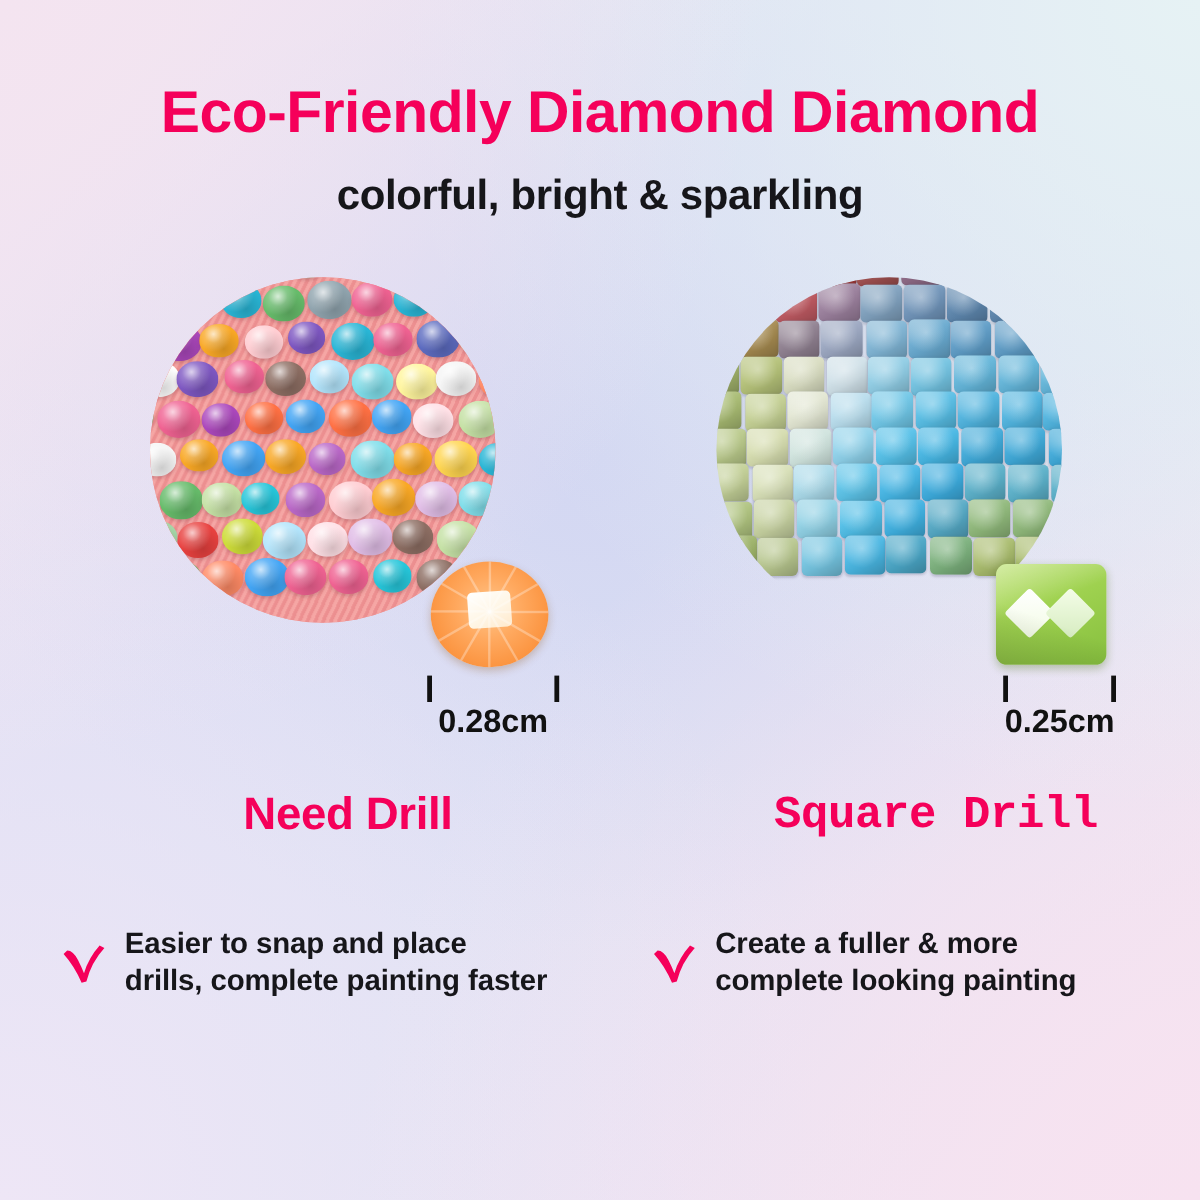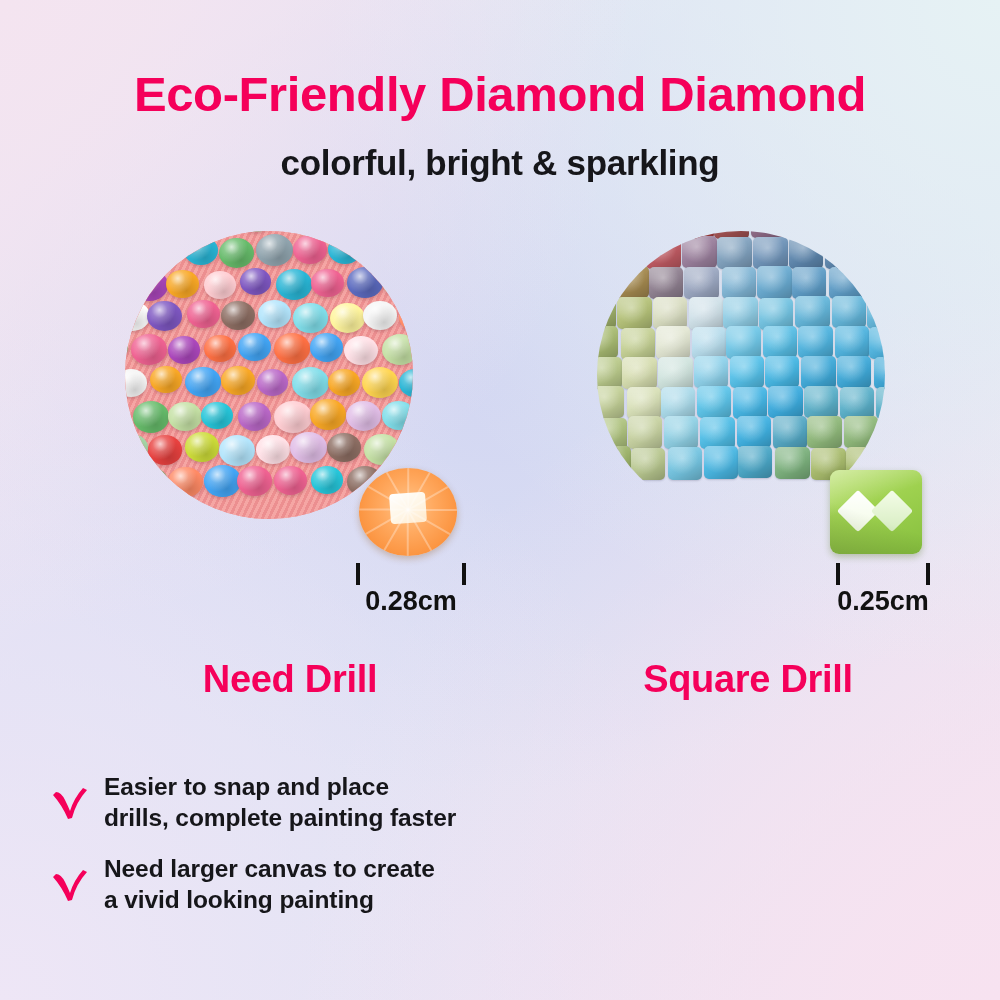--- a/index.html
+++ b/index.html
@@ -150,21 +150,21 @@
 
   
   .drill-heading {
     position:absolute; top:658px;
     font-size:38px; font-weight:700; letter-spacing:-0.3px;
     color:#f5005a;
     z-index:3;
     text-align:center;
   }
   .heading-round  { left:110px; width:360px; }
-  .heading-square { left:548px; width:400px; }
+  .heading-square { left:580px; width:400px;font-family:Liberation Mono, monospace; }
 
   
   .features { position:absolute; z-index:3; }
   .col-left  { left:48px;  top:772px; width:470px; }
   .col-right { left:540px; top:772px; width:445px; }
 
   .feature { display:flex; align-items:flex-start; margin-bottom:20px; }
   .check { flex:0 0 auto; width:46px; height:46px; margin-top:6px; }
   .check svg { display:block; width:46px; height:46px; }
   .ftext {
@@ -405,29 +405,29 @@
   <div class="feature">
     <span class="check">
       <svg viewBox="0 0 46 46">
         <path d="M5 17 L8 14 Q13 14 17 22 Q20 28 22 33 Q26 20 35 10 L39 12 Q28 24 24 40 L20 41 Q14 27 5 17 Z" fill="#f5005a"></path>
       </svg>
     </span>
     <span class="ftext">Easier to snap and place
 drills, complete painting faster</span>
   </div>
 
+
+</div>
+
+<div class="features col-right">
+
+
   <div class="feature">
     <span class="check">
       <svg viewBox="0 0 46 46">
         <path d="M5 17 L8 14 Q13 14 17 22 Q20 28 22 33 Q26 20 35 10 L39 12 Q28 24 24 40 L20 41 Q14 27 5 17 Z" fill="#f5005a"></path>
       </svg>
     </span>
-    <span class="ftext">Need larger canvas to create
-a vivid looking painting</span>
+    <span class="ftext">Create a fuller &amp; more
+complete looking painting</span>
   </div>
 
 </div>
 
-<div class="features col-right">
-
-
-
-</div>
-
 </body></html>

